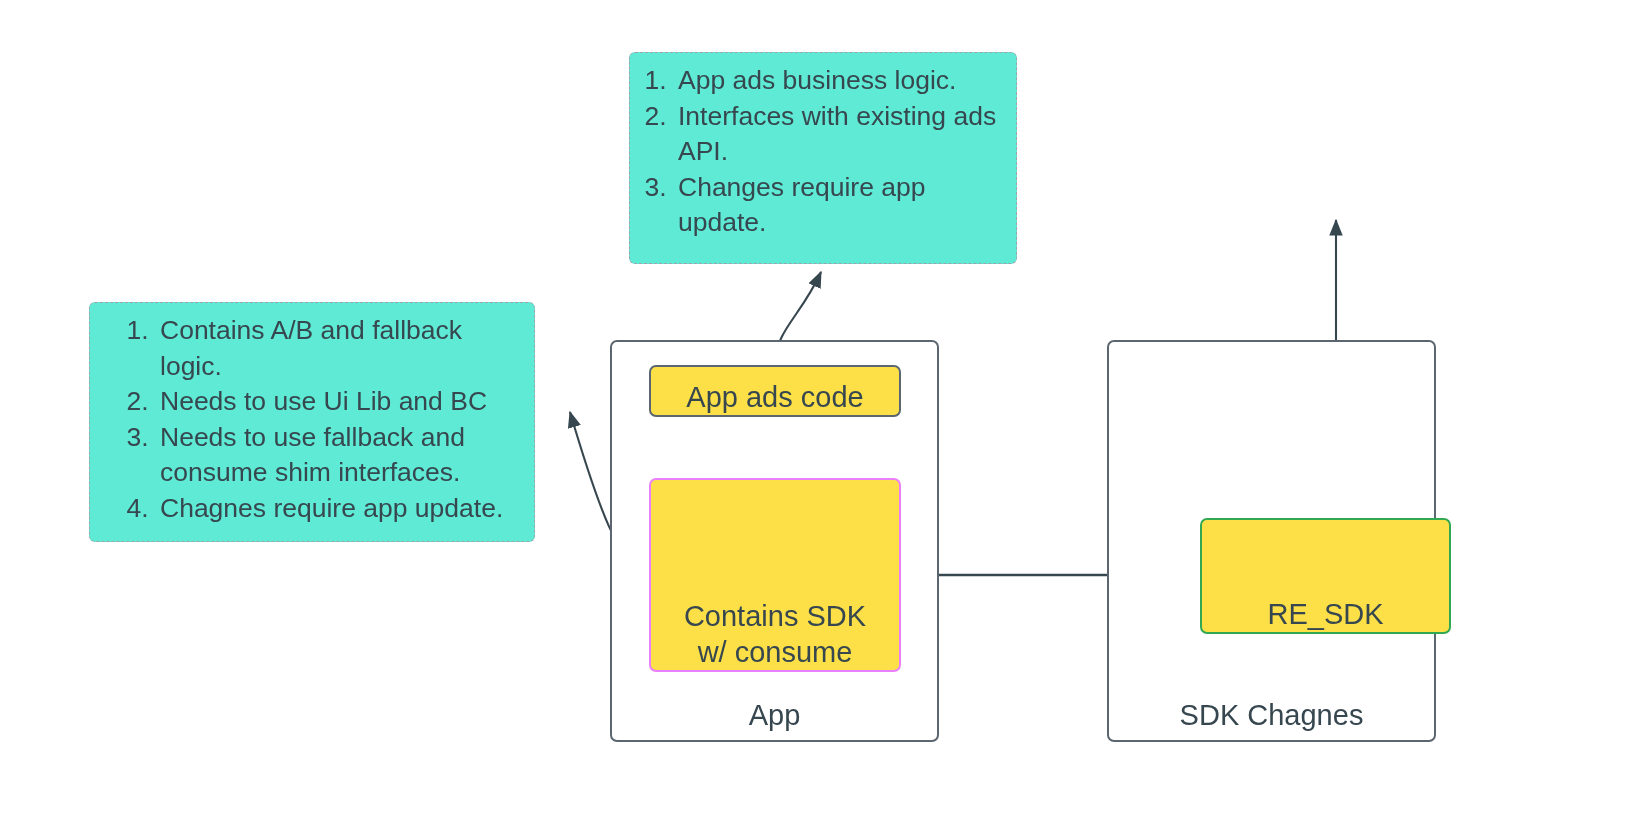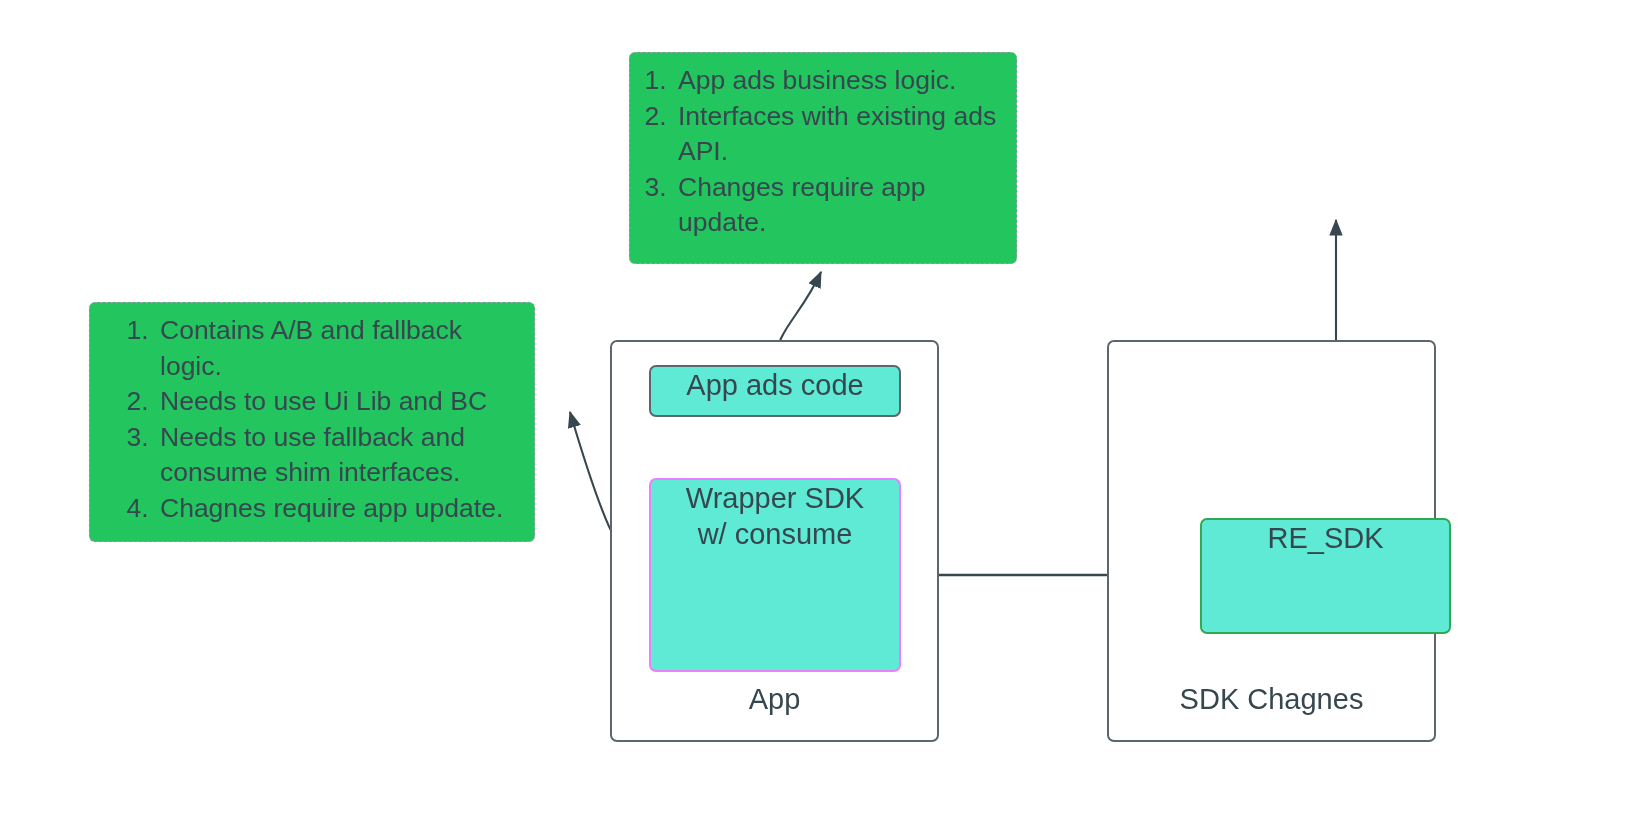--- a/index.html
+++ b/index.html
@@ -26,21 +26,21 @@
     height: 831px;
     pointer-events: none;
   }
 
   
   .note {
     position: absolute;
     box-sizing: border-box;
     border: 1.8px dashed #9aa4ad;
     border-radius: 6px;
-    background: #22c55e;
+    background: #5eead4;
     padding: 10px 14px 12px 10px;
   }
   .note ol {
     margin: 0;
     padding: 0 0 0 34px;
     list-style-position: outside;
   }
   .note li {
     font-size: 26.5px;
     line-height: 35.5px;
@@ -58,37 +58,37 @@
     border: 2.2px solid #5b6670;
     border-radius: 7px;
     background: #ffffff;
   }
   #container-app         { left: 610px;  top: 340px; width: 329px; height: 402px; }
   #container-sdk-runtime { left: 1107px; top: 340px; width: 329px; height: 402px; }
   .container-label {
     position: absolute;
     left: 0;
     right: 0;
-    bottom: 24px;
+    bottom: 8px;
     text-align: center;
     font-size: 29px;
     line-height: 34px;
     color: #37474f;
   }
 
   
   .box {
     position: absolute;
     box-sizing: border-box;
     display: flex;
-    align-items: flex-start;
+    align-items: flex-end;
     justify-content: center;
     text-align: center;
     border-radius: 7px;
-    background: #5eead4;
+    background: #fde047;
     font-size: 29px;
     line-height: 36px;
     color: #37474f;
   }
   #box-app-ads-code {
     left: 649px;  top: 365px;  width: 252px; height: 52px;
     border: 2.2px solid #5b6670;
   }
   #box-wrapper-sdk {
     left: 649px;  top: 478px;  width: 252px; height: 194px;
@@ -151,21 +151,21 @@
   <div class="container" id="container-sdk-runtime">
     <div class="container-label">SDK Chagnes</div>
   </div>
 
   <div class="box" id="box-app-ads-code">
     <span>App ads code</span>
   </div>
 
   <div class="box" id="box-wrapper-sdk">
     <span>
-      <span class="box-line">Wrapper SDK</span>
+      <span class="box-line">Contains SDK</span>
       <span class="box-line">w/ consume</span>
     </span>
   </div>
 
   <div class="box" id="box-re-sdk">
     <span>RE_SDK</span>
   </div>
 
 </div>
 

